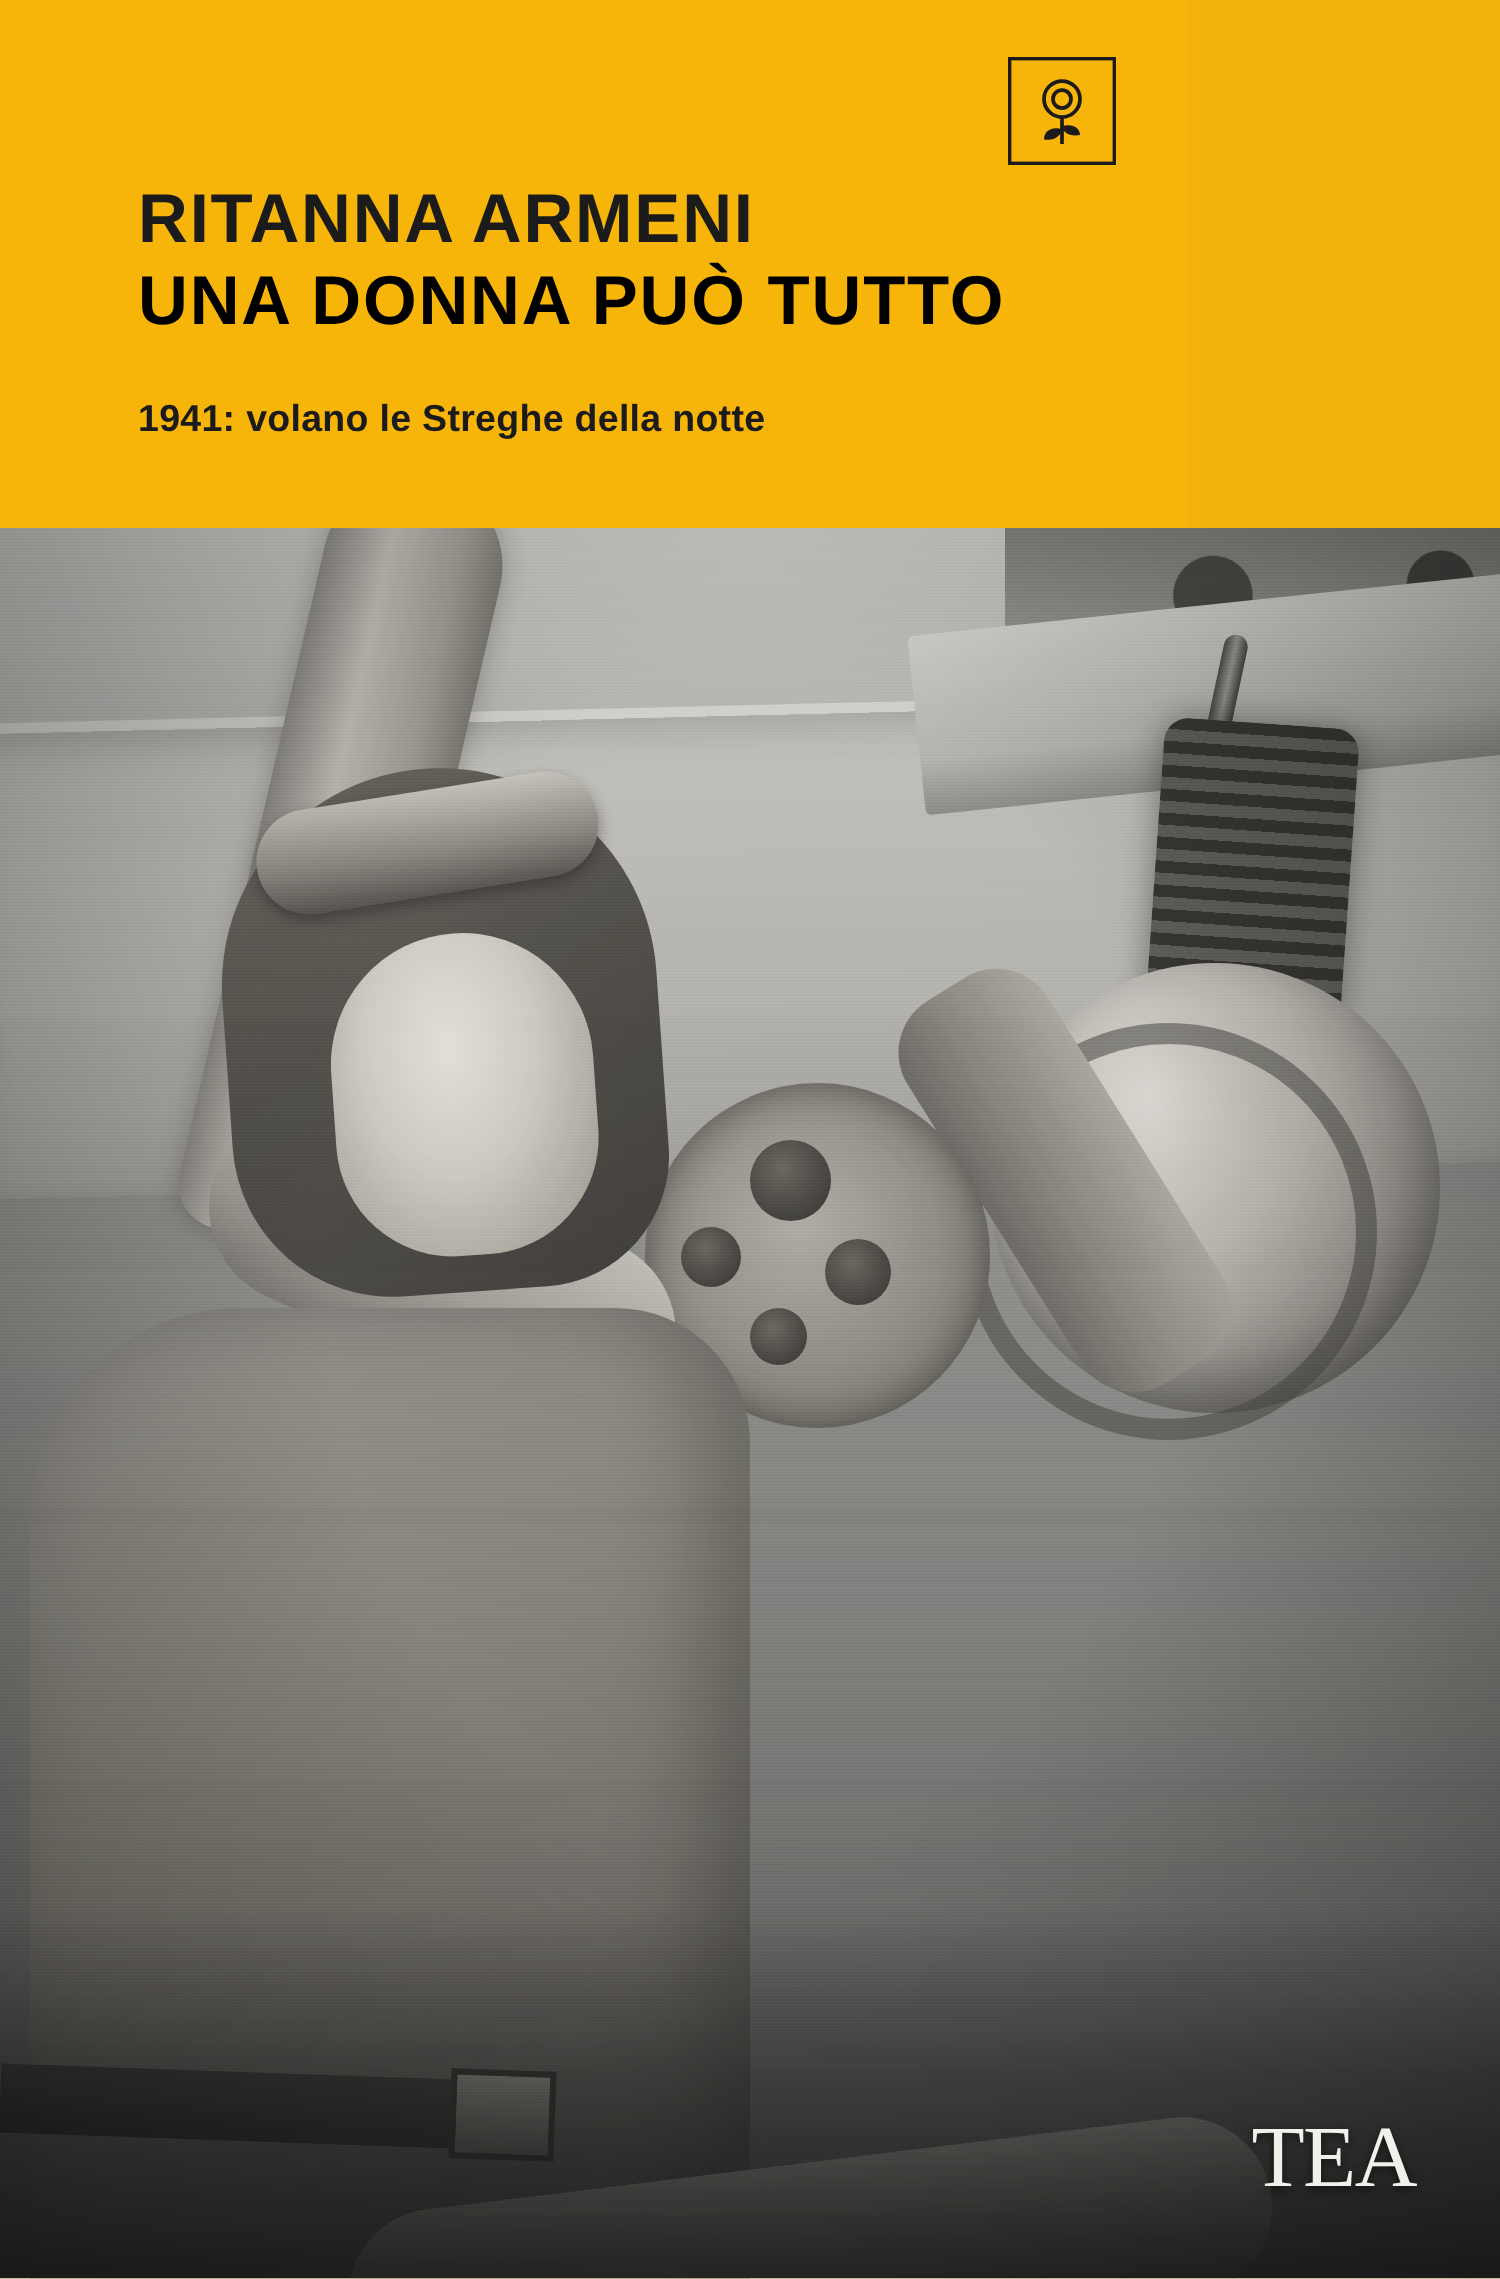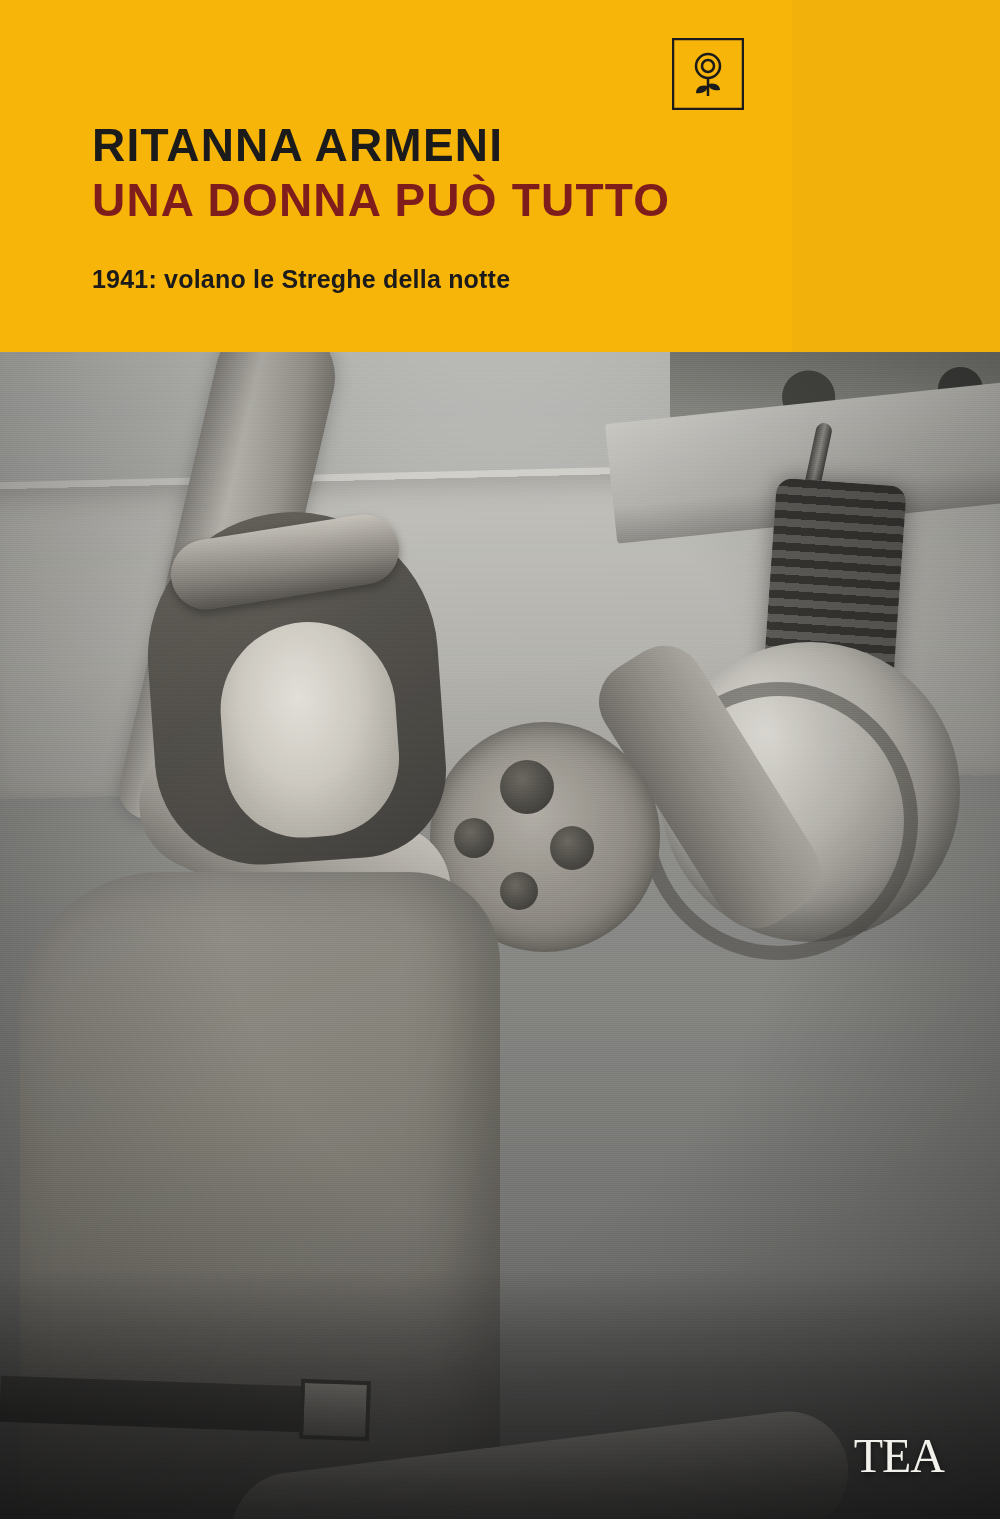--- a/index.html
+++ b/index.html
@@ -46,21 +46,21 @@
     line-height: 1.05;
     text-transform: uppercase;
   }
   .title {
     position: absolute;
     left: 92px;
     top: 176px;
     font-size: 46px;
     font-weight: bold;
     letter-spacing: 1.2px;
-    color: #7f1d1d;
+    color: #000000;
     line-height: 1.05;
     text-transform: uppercase;
   }
   .subtitle {
     position: absolute;
     left: 92px;
     top: 265px;
     font-size: 25px;
     font-weight: bold;
     color: #1b1b1b;
@@ -319,23 +319,23 @@
   .ph-desat {
     position: absolute;
     inset: 0;
     background: rgba(120,120,118,.10);
     pointer-events: none;
   }
   
   .imprint {
     position: absolute;
     right: 56px;
-    bottom: 36px;
+    bottom: 48px;
     font-family: "Liberation Serif", serif;
-    font-size: 48px;
+    font-size: 58px;
     letter-spacing: -1px;
     color: #f2f0ea;
     text-shadow: 0 2px 6px rgba(0,0,0,.6);
   }
 </style>
 </head>
 <body>
 
 <div class="cover">
 

